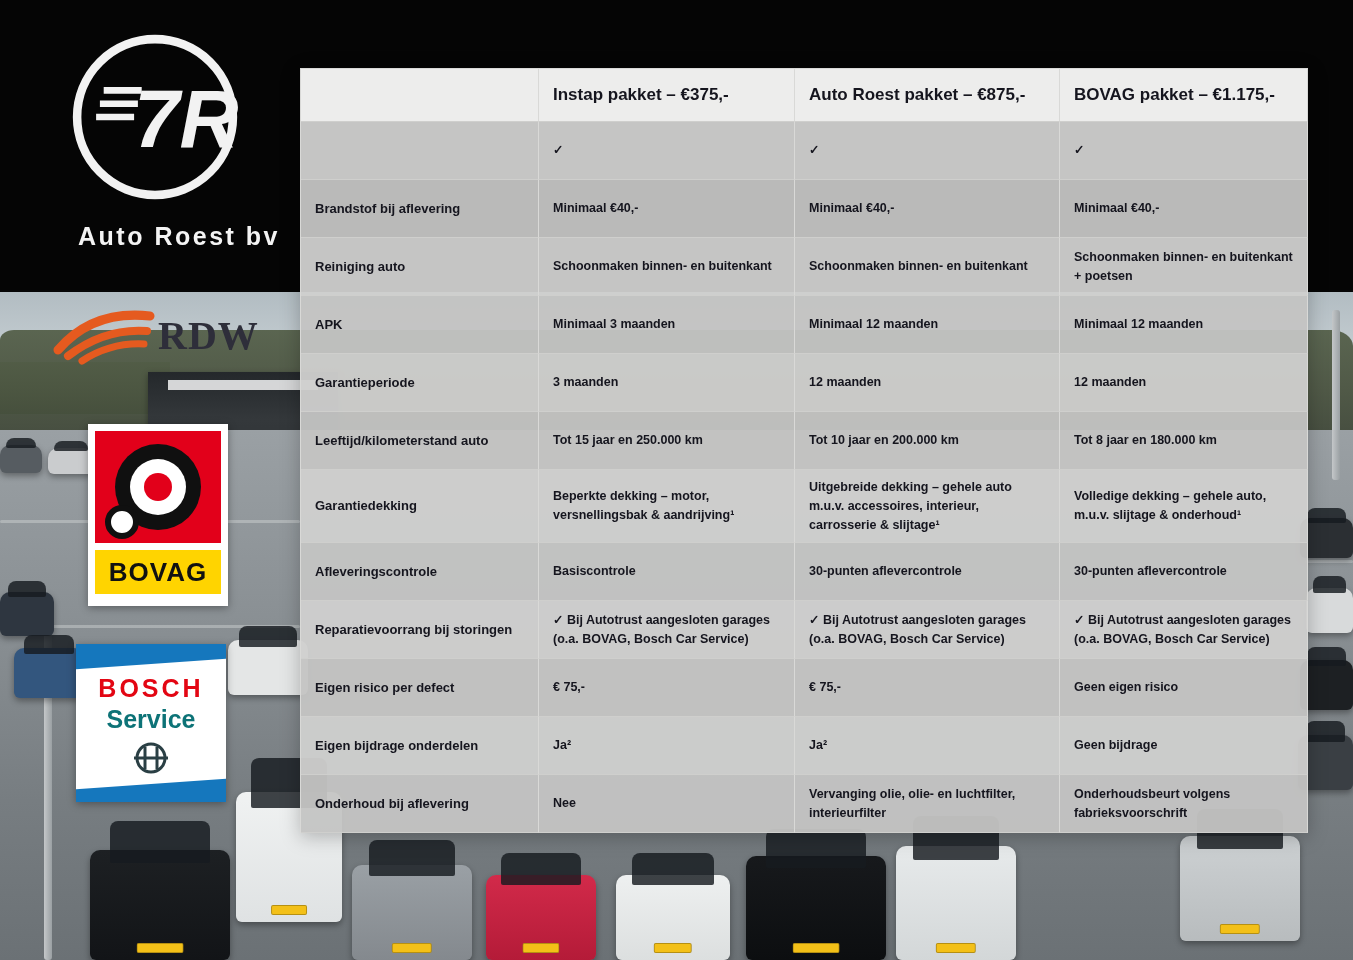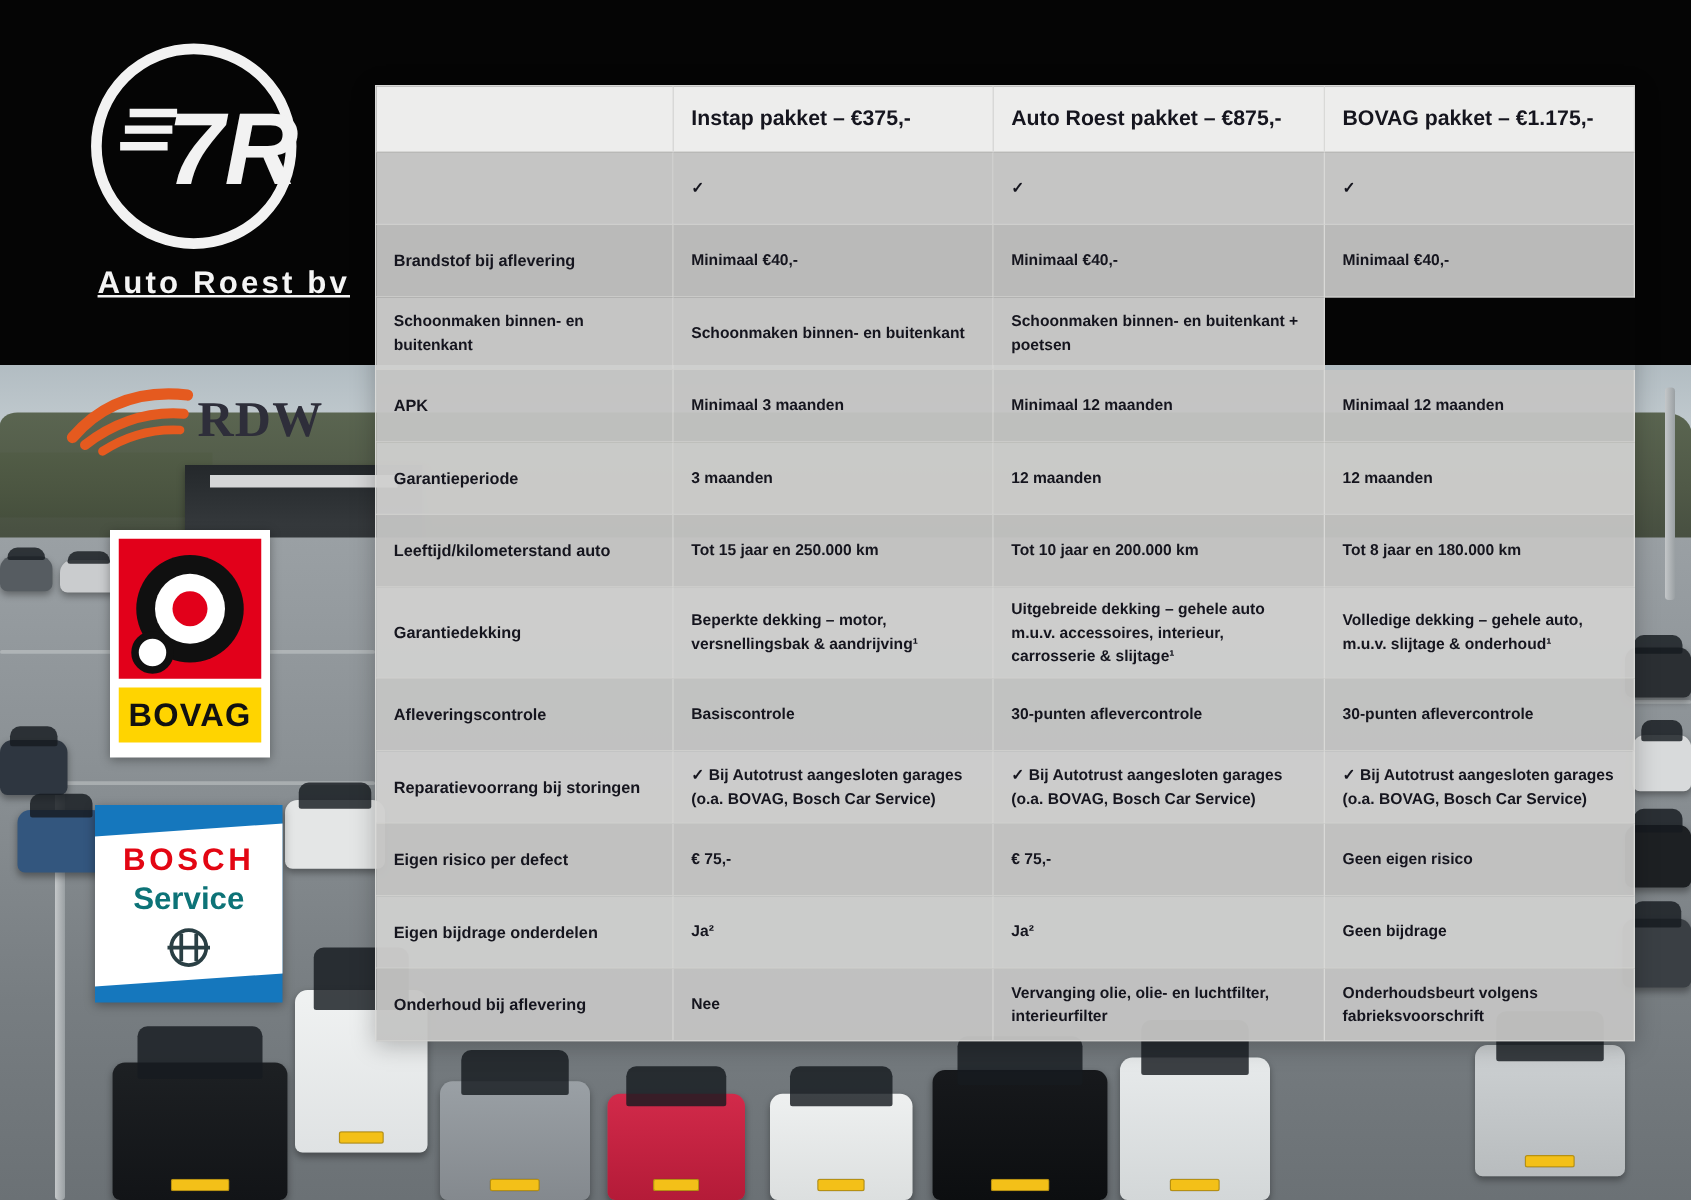--- a/index.html
+++ b/index.html
@@ -16,28 +16,28 @@
   .lot-line{position:absolute;height:3px;background:rgba(230,232,233,.35);border-radius:2px;}
   .pole{position:absolute;width:8px;background:linear-gradient(90deg,#c4c7c9,#9aa0a3);border-radius:3px;}
   .car{position:absolute;border-radius:10px 10px 6px 6px;box-shadow:0 3px 6px rgba(0,0,0,.35);}
   .car::before{content:"";position:absolute;left:14%;right:14%;top:-26%;height:38%;background:rgba(22,27,32,.82);border-radius:8px 8px 2px 2px;}
   .car.plate::after{content:"";position:absolute;bottom:7px;left:50%;transform:translateX(-50%);width:32%;height:8px;background:#f3c018;border-radius:2px;border:1px solid rgba(0,0,0,.25);}
 
   
   .black-band{position:absolute;left:0;top:0;width:100%;height:292px;background:#050505;z-index:1;}
   .brand{position:absolute;left:30px;top:22px;width:250px;z-index:2;text-align:right;}
   .brand svg{display:block;margin:0 auto;}
-  .brand-name{margin-top:0;color:#f4f4f4;font-size:25px;font-weight:700;letter-spacing:2.5px;white-space:nowrap;text-decoration:underline;}
+  .brand-name{margin-top:10px;color:#f4f4f4;font-size:25px;font-weight:700;letter-spacing:2.5px;white-space:nowrap;}
 
   
   .rdw{position:absolute;left:52px;top:302px;z-index:2;display:flex;align-items:center;}
   .rdw-text{font-family:"Liberation Serif",serif;font-weight:700;font-size:40px;color:#2e2e3a;margin-left:2px;letter-spacing:1px;}
 
   
-  .bovag{position:absolute;left:88px;top:424px;width:128px;height:182px;background:#ffffff;z-index:2;padding:7px;box-sizing:border-box;box-shadow:0 2px 8px rgba(0,0,0,.35);}
+  .bovag{position:absolute;left:88px;top:424px;width:140px;height:182px;background:#ffffff;z-index:2;padding:7px;box-sizing:border-box;box-shadow:0 2px 8px rgba(0,0,0,.35);}
   .bovag-emblem{position:relative;width:100%;height:112px;background:#e2001a;display:flex;align-items:center;justify-content:center;}
   .bovag-disc{width:86px;height:86px;border-radius:50%;background:#101010;display:flex;align-items:center;justify-content:center;}
   .bovag-ring{width:56px;height:56px;border-radius:50%;background:#ffffff;display:flex;align-items:center;justify-content:center;}
   .bovag-core{width:28px;height:28px;border-radius:50%;background:#e2001a;}
   .bovag-handle{position:absolute;left:10px;bottom:4px;width:22px;height:22px;border-radius:50%;background:#ffffff;border:6px solid #101010;}
   .bovag-band{margin-top:7px;height:44px;background:#ffd400;display:flex;align-items:center;justify-content:center;font-size:26px;font-weight:800;color:#111111;letter-spacing:1px;}
 
   
   .bosch{position:absolute;left:76px;top:644px;width:150px;height:158px;background:#1577bd;z-index:2;overflow:hidden;box-shadow:0 2px 8px rgba(0,0,0,.35);}
   .bosch-white{position:absolute;left:-6px;right:-6px;top:20px;bottom:18px;background:#ffffff;transform:skewY(-4deg);}
@@ -158,20 +158,21 @@
           <div class="cell">✓</div>
           <div class="cell">✓</div>
         </div>
         <div class="trow">
           <div class="cell label">Brandstof bij aflevering</div>
           <div class="cell">Minimaal €40,-</div>
           <div class="cell">Minimaal €40,-</div>
           <div class="cell">Minimaal €40,-</div>
         </div>
         <div class="trow">
+          <div class="cell label">Reiniging auto</div>
           <div class="cell">Schoonmaken binnen- en buitenkant</div>
           <div class="cell">Schoonmaken binnen- en buitenkant</div>
           <div class="cell">Schoonmaken binnen- en buitenkant + poetsen</div>
         </div>
         <div class="trow">
           <div class="cell label">APK</div>
           <div class="cell">Minimaal 3 maanden</div>
           <div class="cell">Minimaal 12 maanden</div>
           <div class="cell">Minimaal 12 maanden</div>
         </div>

